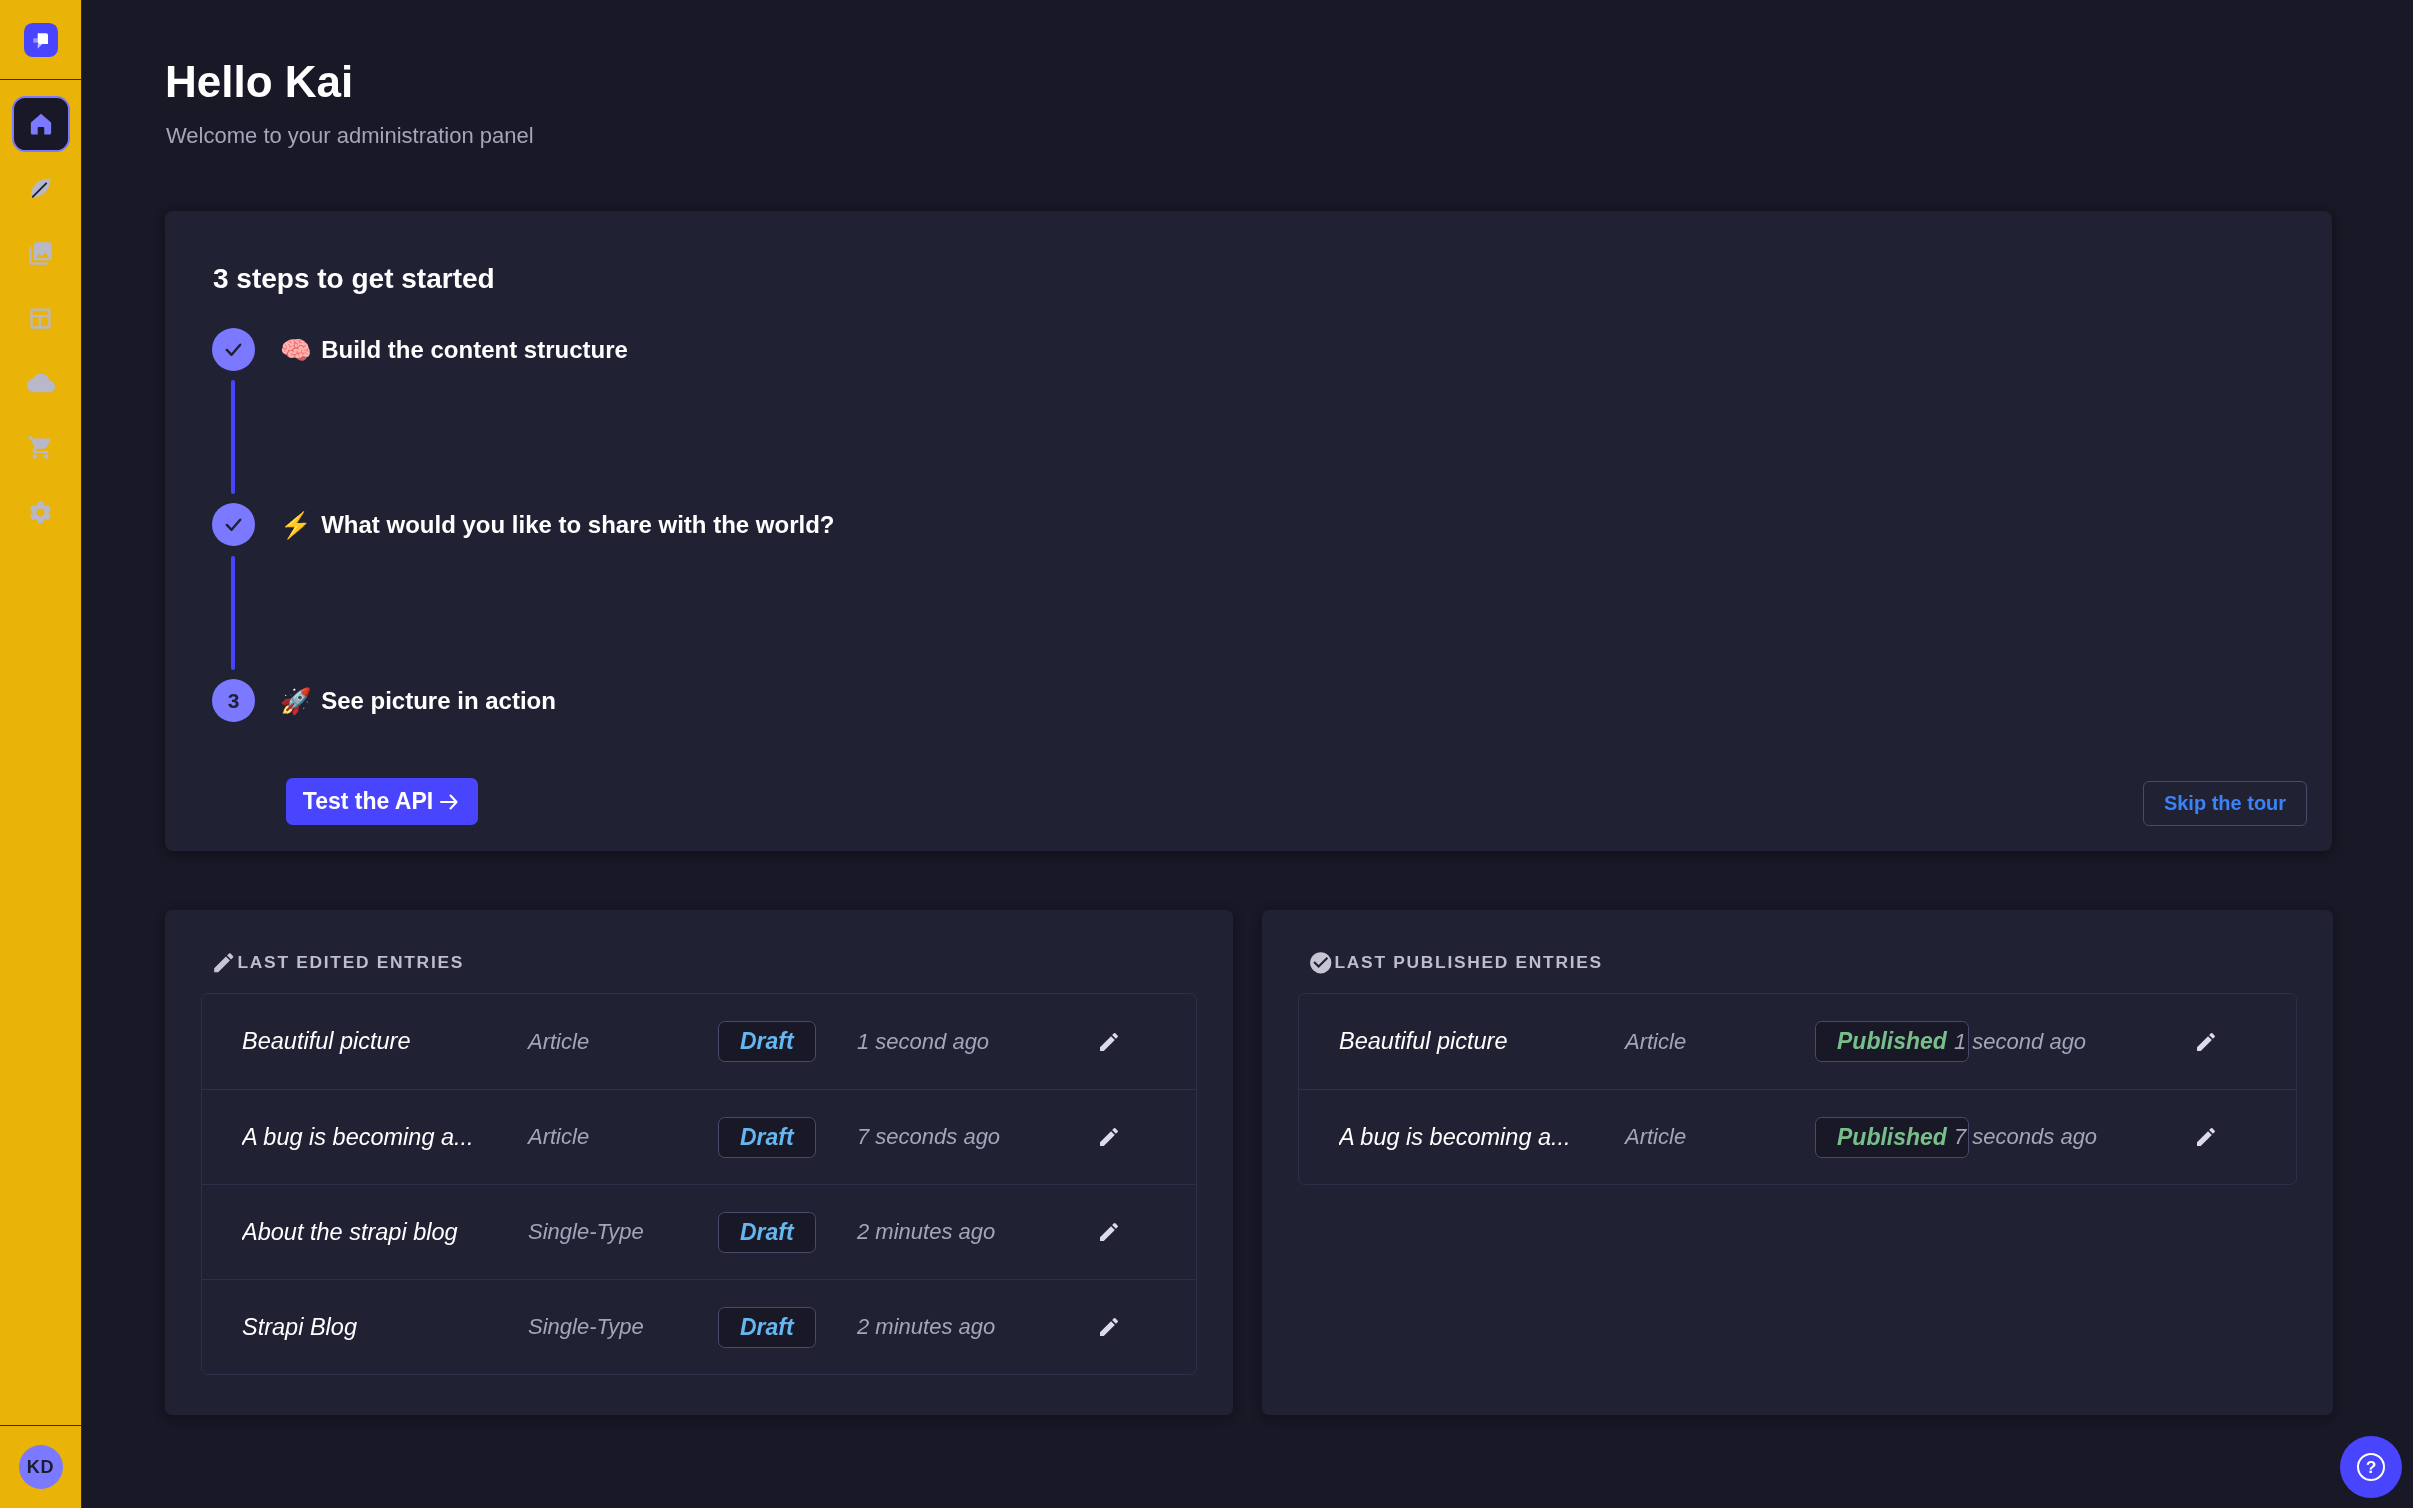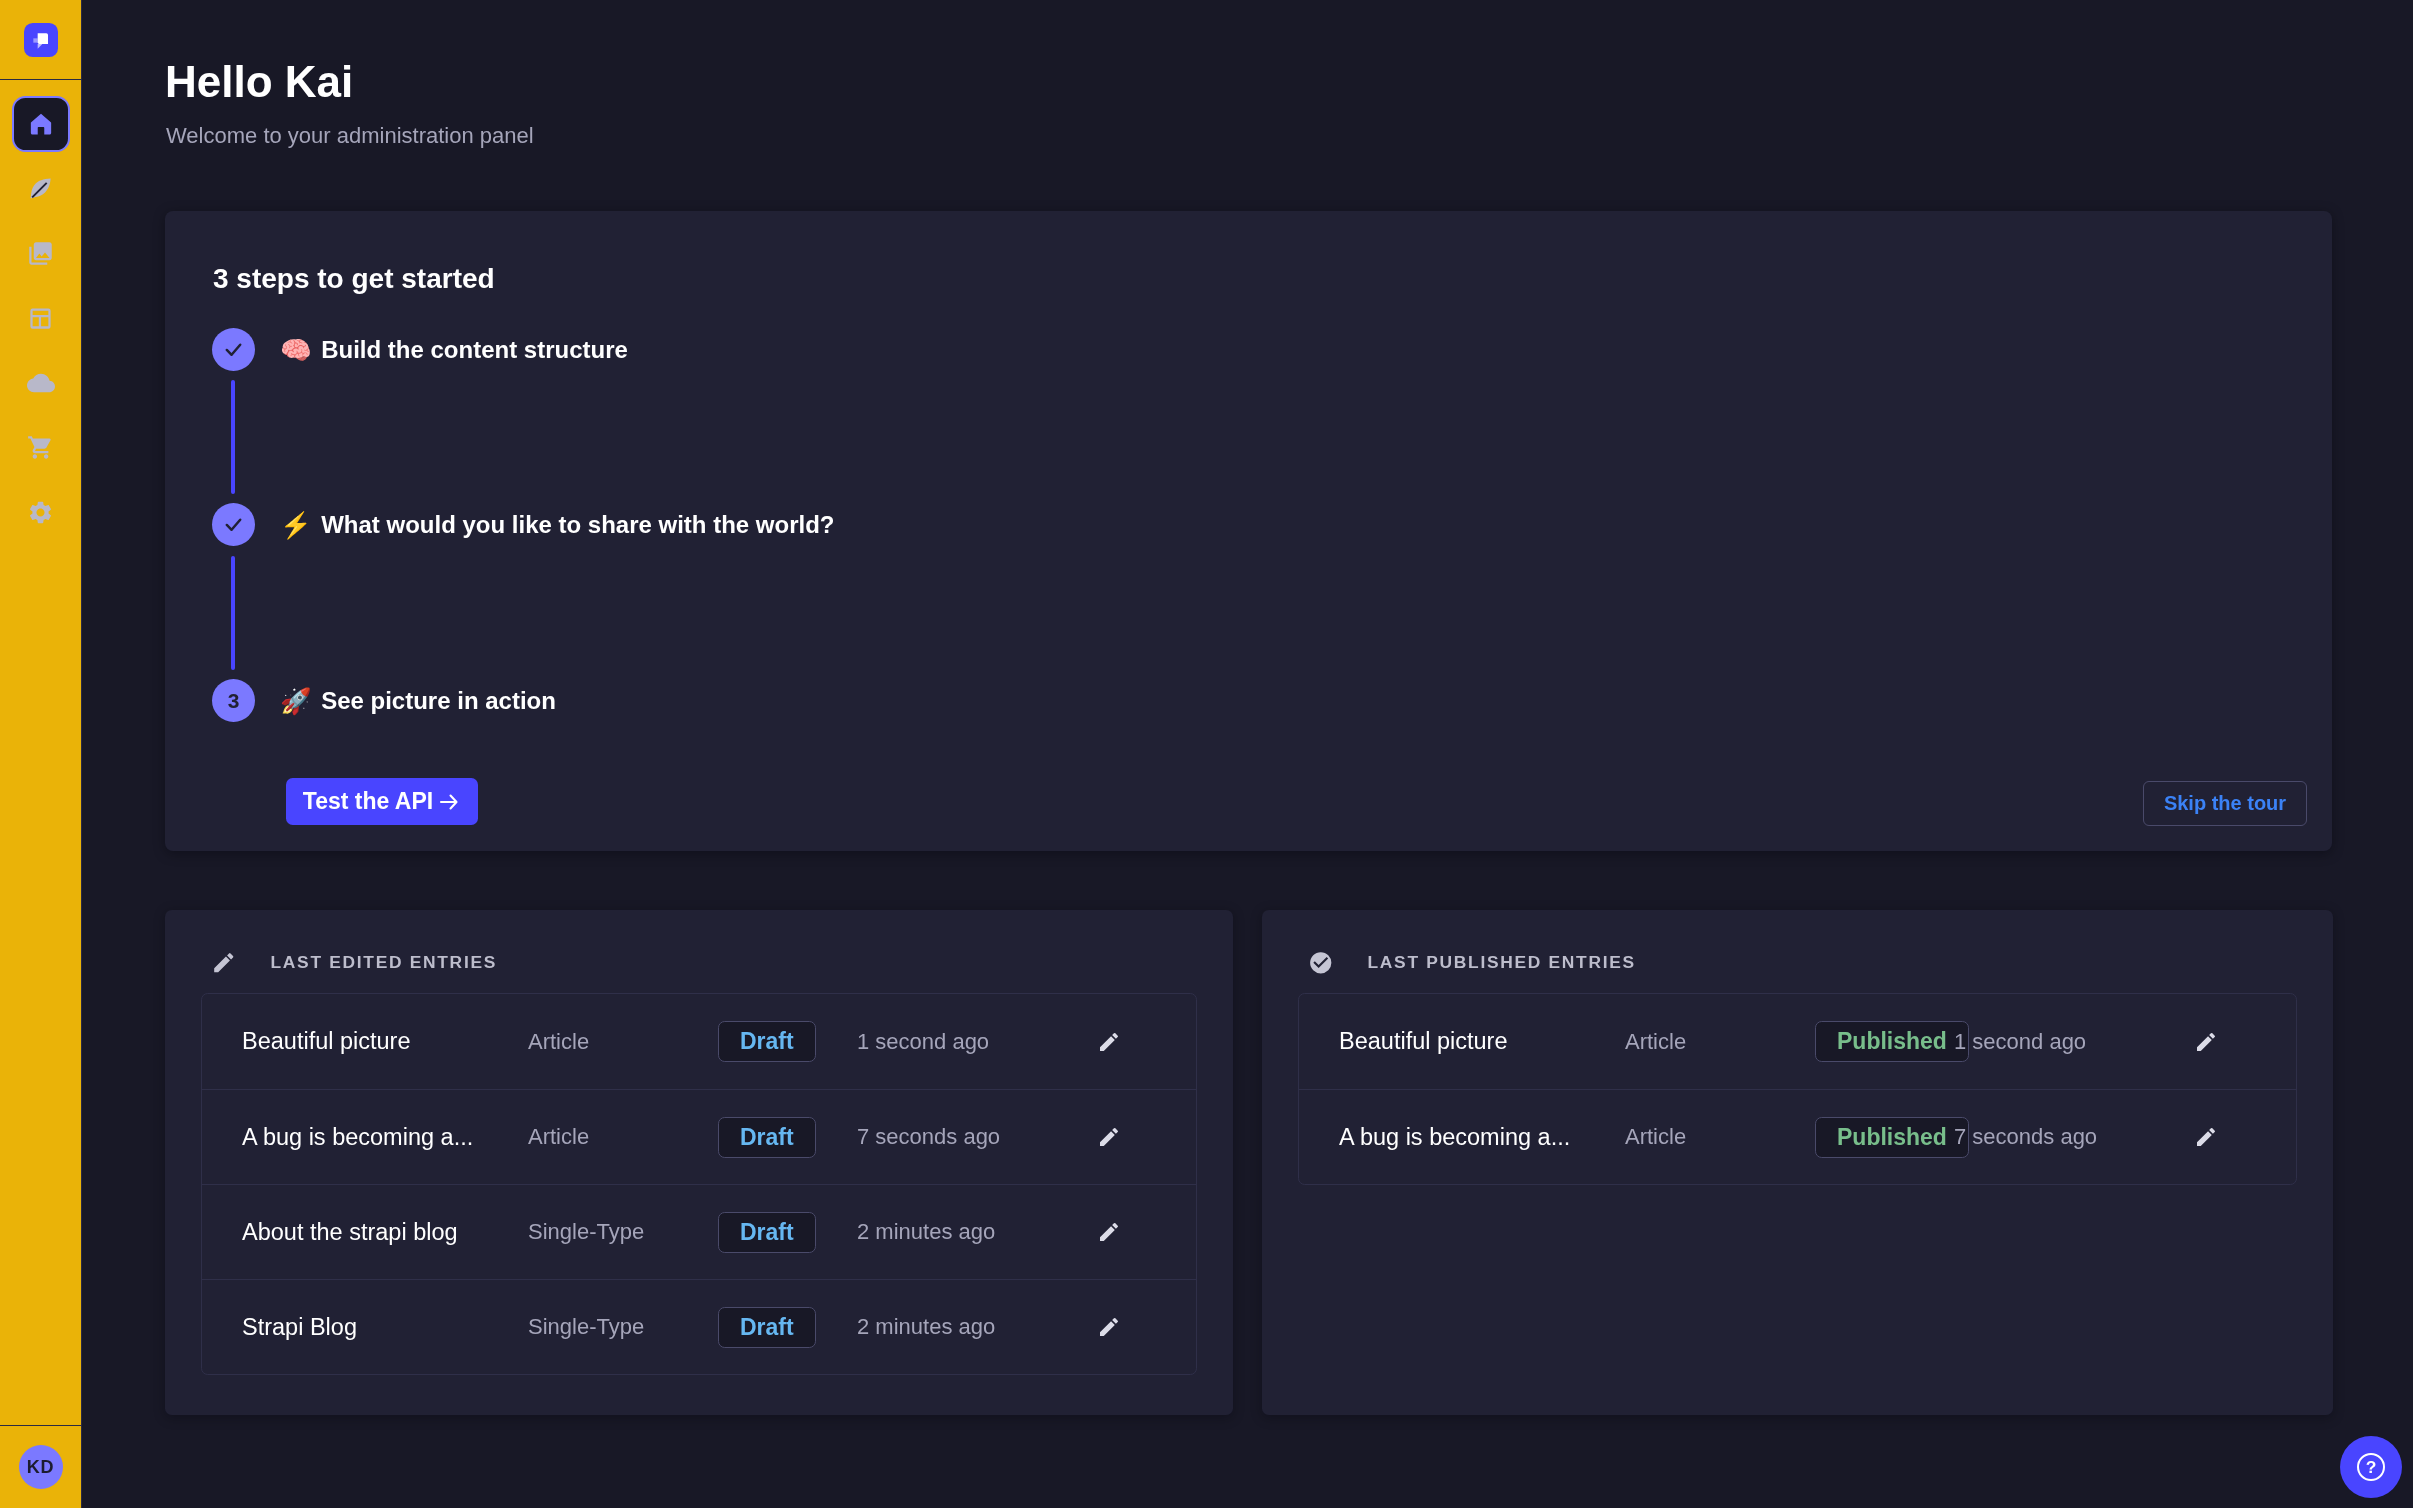--- a/index.html
+++ b/index.html
@@ -88,29 +88,29 @@
 
   
   .panel {
     position:absolute; top:910px; height:505px;
     background:#212134; border-radius:6.7px; box-shadow:0 2.7px 12px rgba(4,4,10,.3);
   }
   .panel.left  { left:165px;  width:1068px; }
   .panel.right { left:1262px; width:1071px; }
   .panel-head {
     position:absolute; left:46px; top:38px; height:29.5px;
-    display:flex; align-items:center; gap:34px;
+    display:flex; align-items:center; gap:1px;
   }
   .panel-head svg { fill:#c5c5d4; }
   .panel-head .ph-label {
     font-size:17.4px; font-weight:bold; letter-spacing:1.7px; color:#bdbdcc;
   }
   .entry-table {
     position:absolute; left:36px; right:36px; top:83px;
-    border:1.3px solid #2f2f49; border-radius:6.7px;
+    border:1.3px solid #2f2f49; border-radius:6.7px;font-style:italic;
   }
   .entry-row {
     height:95px; display:grid;
     grid-template-columns:286px 190px 139px 237px 1fr;
     align-items:center; padding:0 40px;
   }
   .entry-row + .entry-row { border-top:1.3px solid #2f2f49; }
   .e-title { font-size:23.5px; font-weight:500; color:#ffffff; white-space:nowrap; overflow:hidden; }
   .e-kind  { font-size:22px; color:#a5a5ba; }
   .e-badge {

